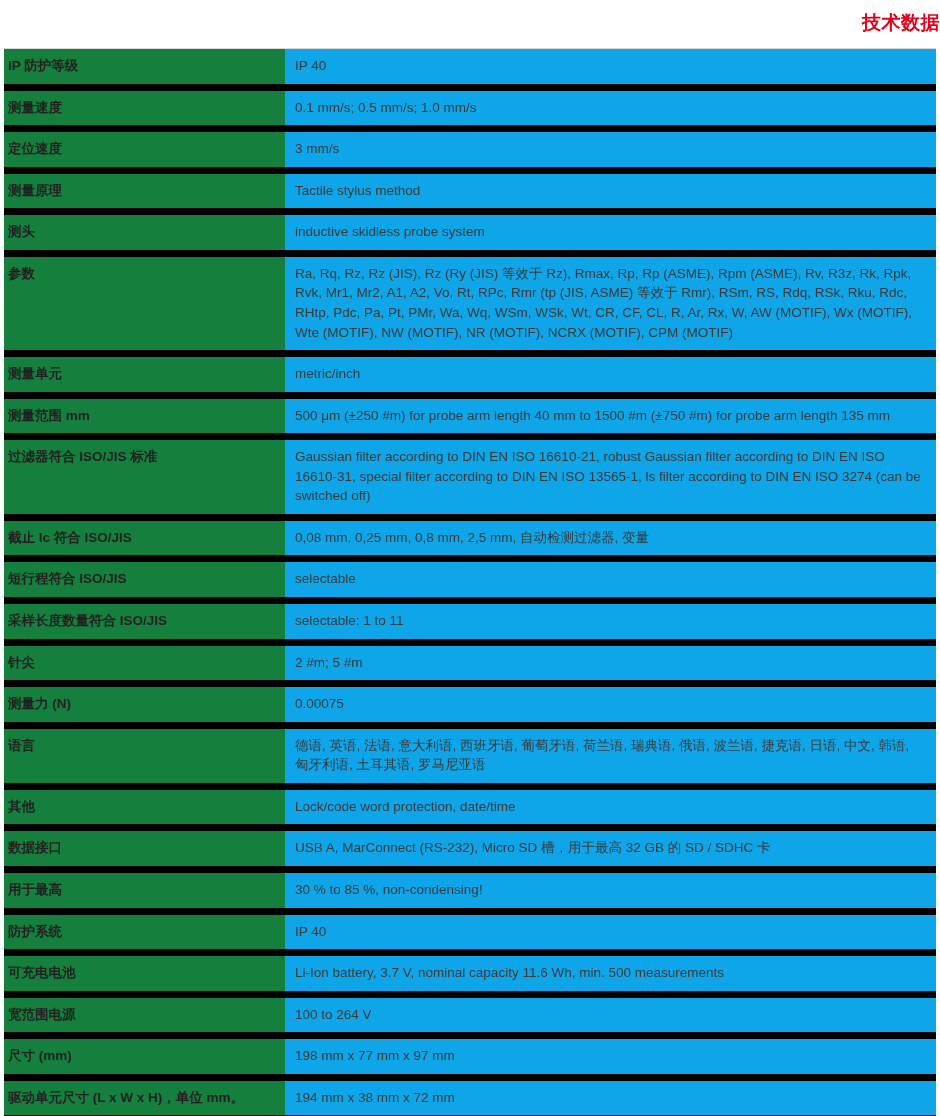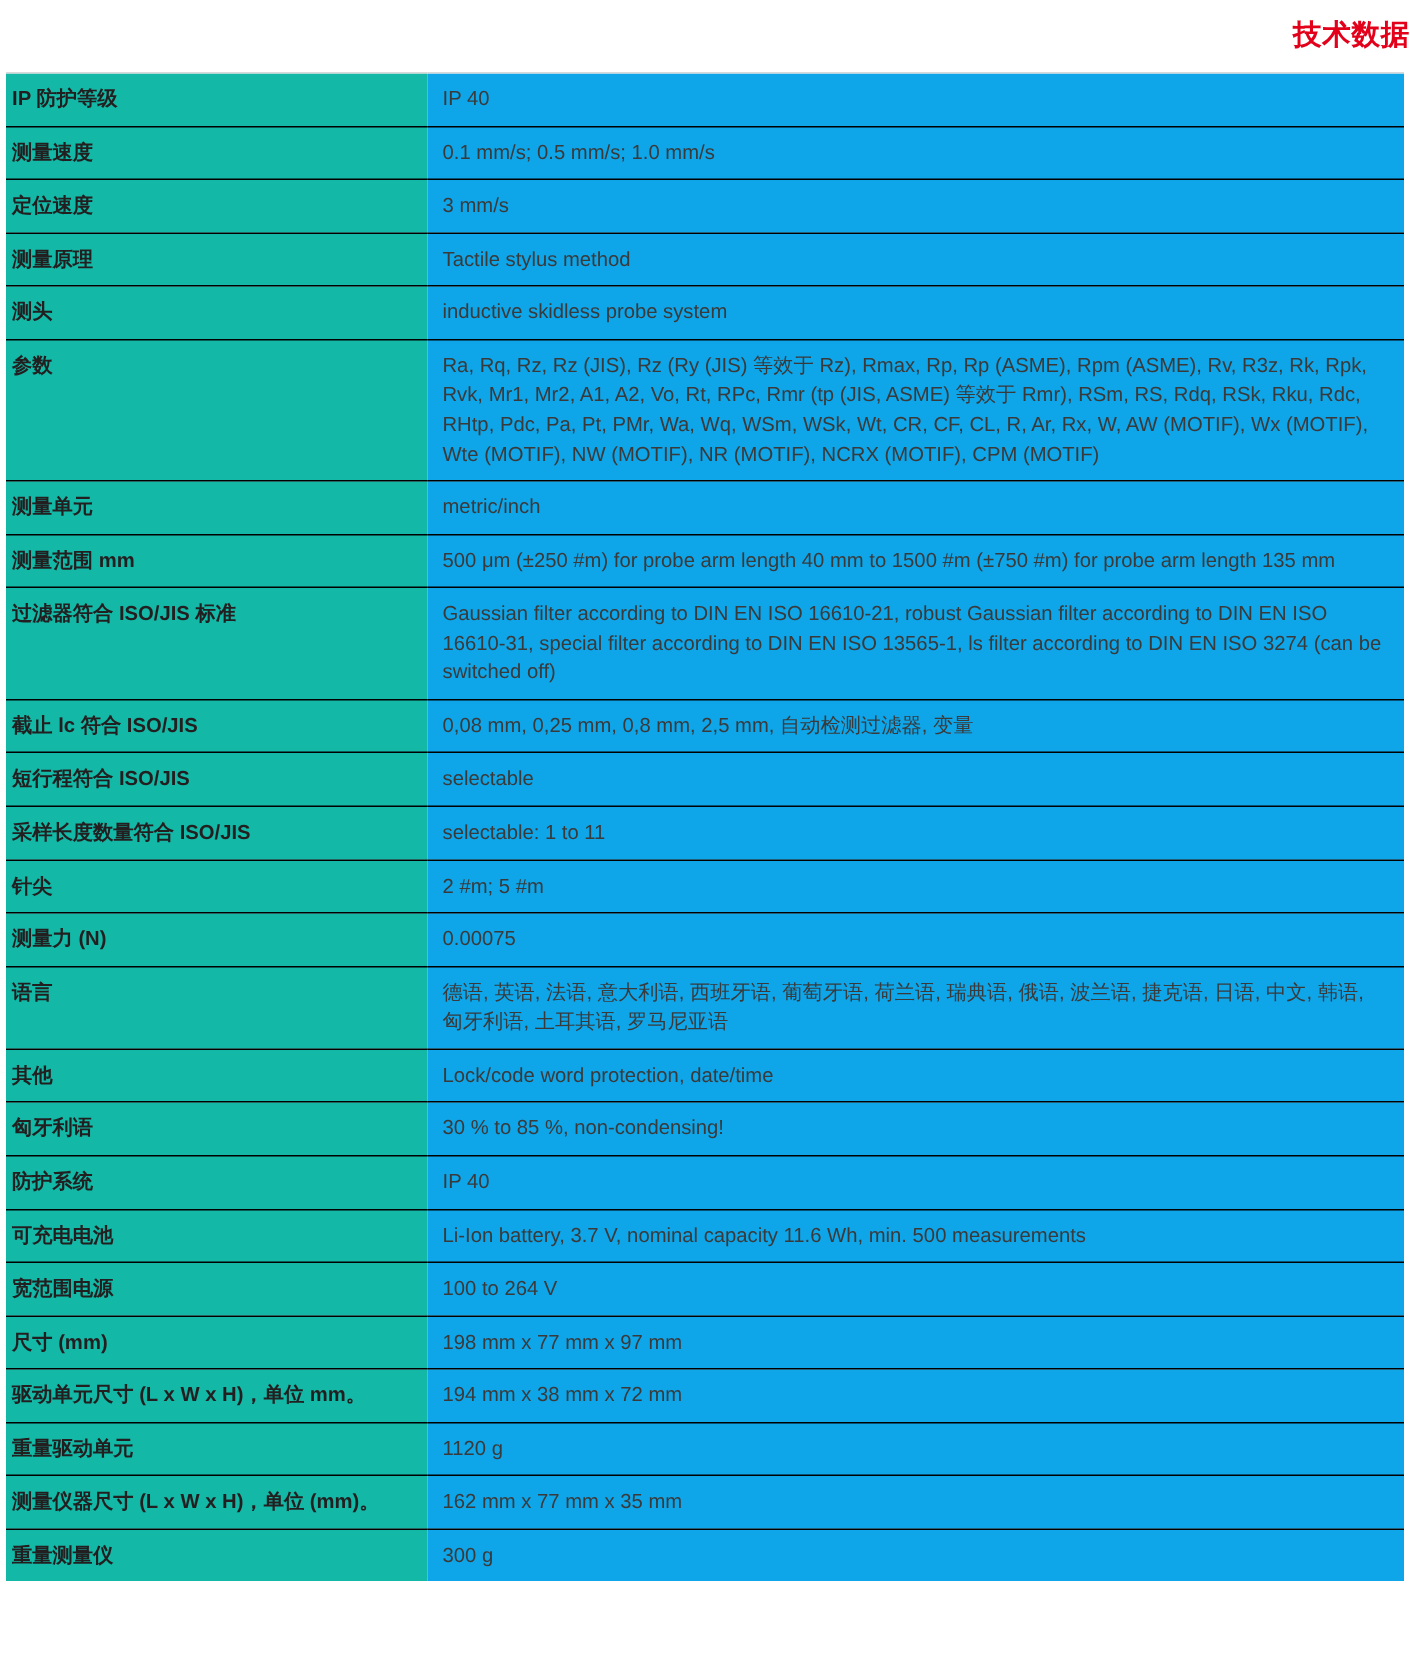--- a/index.html
+++ b/index.html
@@ -28,35 +28,35 @@
   table.spec-table {
     width: 932px;
     margin-left: 4px;
     border-collapse: collapse;
     table-layout: fixed;
   }
   table.spec-table col.c-label { width: 281px; }
   table.spec-table col.c-value { width: 651px; }
 
   table.spec-table tr {
-    border-top: 1px solid #000000;
+    border-top: 7px solid #000000;
   }
   table.spec-table tr:first-child {
     border-top: 1px solid #d9d9d9;
   }
   table.spec-table td {
     vertical-align: top;
     padding: 7px 6px 8px 4px;
     font-size: 13.5px;
     line-height: 1.45;
   }
   table.spec-table td.label {
     font-weight: bold;
     color: #231f20;
-    background: #14b8a6;
+    background: #15803d;
     padding-right: 10px;
   }
   table.spec-table td.value {
     background: #0ea5e9;
     color: #3a3a3a;
     padding-left: 10px;
     padding-right: 14px;
   }
 </style>
 </head>
@@ -129,21 +129,25 @@
       </tr>
       <tr>
         <td class="label">语言</td>
         <td class="value">德语, 英语, 法语, 意大利语, 西班牙语, 葡萄牙语, 荷兰语, 瑞典语, 俄语, 波兰语, 捷克语, 日语, 中文, 韩语, 匈牙利语, 土耳其语, 罗马尼亚语</td>
       </tr>
       <tr>
         <td class="label">其他</td>
         <td class="value">Lock/code word protection, date/time</td>
       </tr>
       <tr>
-        <td class="label">匈牙利语</td>
+        <td class="label">数据接口</td>
+        <td class="value">USB A, MarConnect (RS-232), Micro SD 槽，用于最高 32 GB 的 SD / SDHC 卡</td>
+      </tr>
+      <tr>
+        <td class="label">用于最高</td>
         <td class="value">30 % to 85 %, non-condensing!</td>
       </tr>
       <tr>
         <td class="label">防护系统</td>
         <td class="value">IP 40</td>
       </tr>
       <tr>
         <td class="label">可充电电池</td>
         <td class="value">Li-Ion battery, 3.7 V, nominal capacity 11.6 Wh, min. 500 measurements</td>
       </tr>

